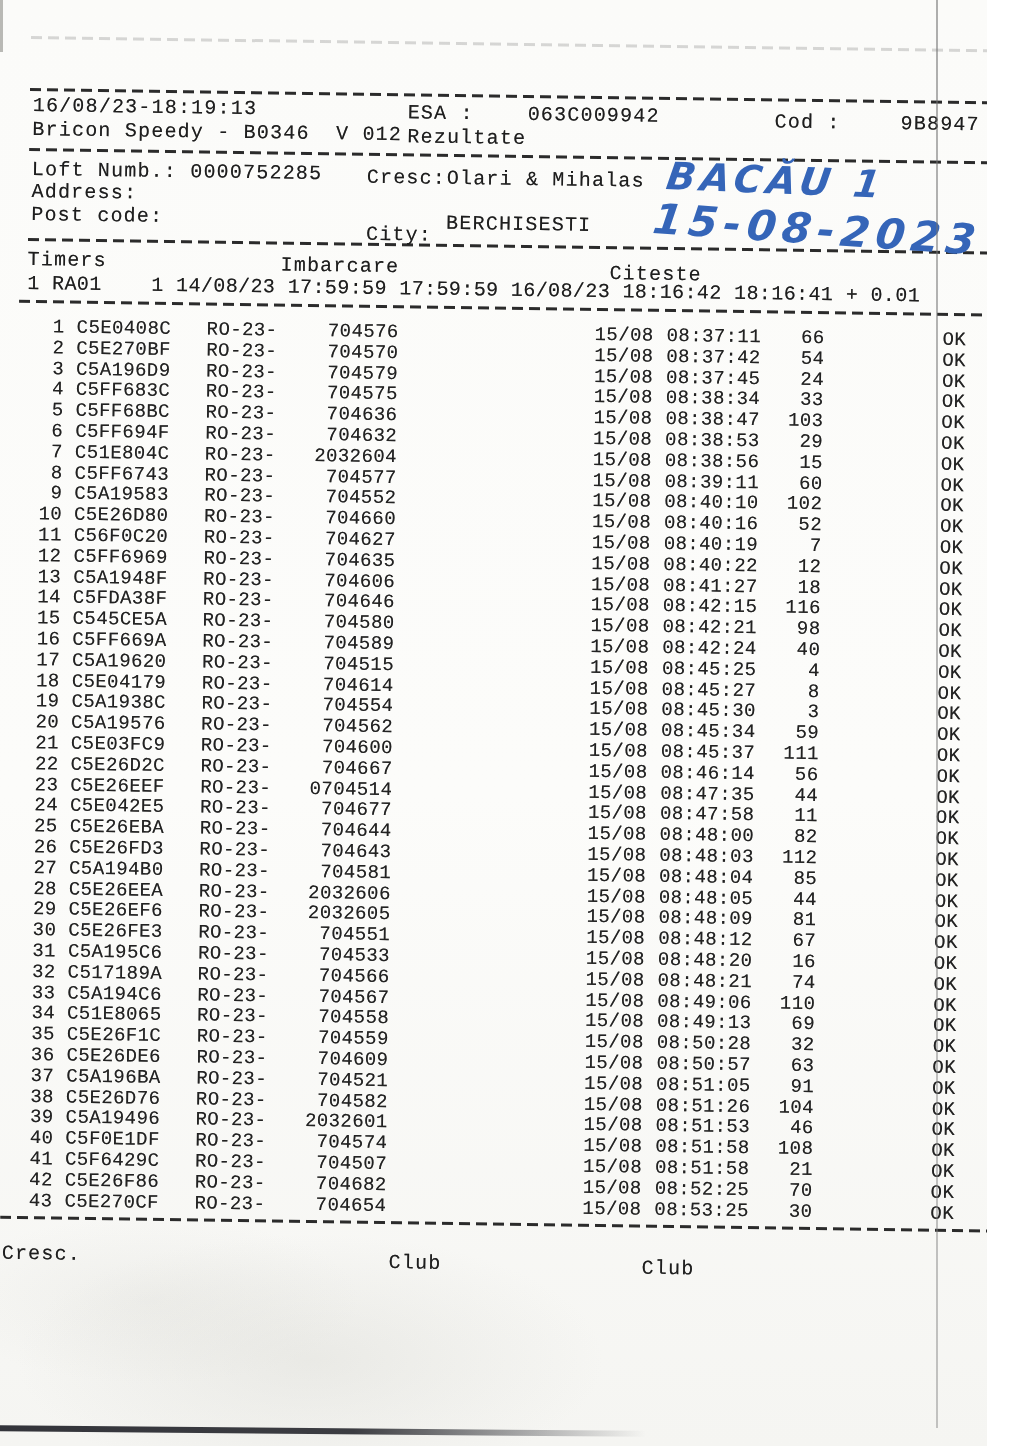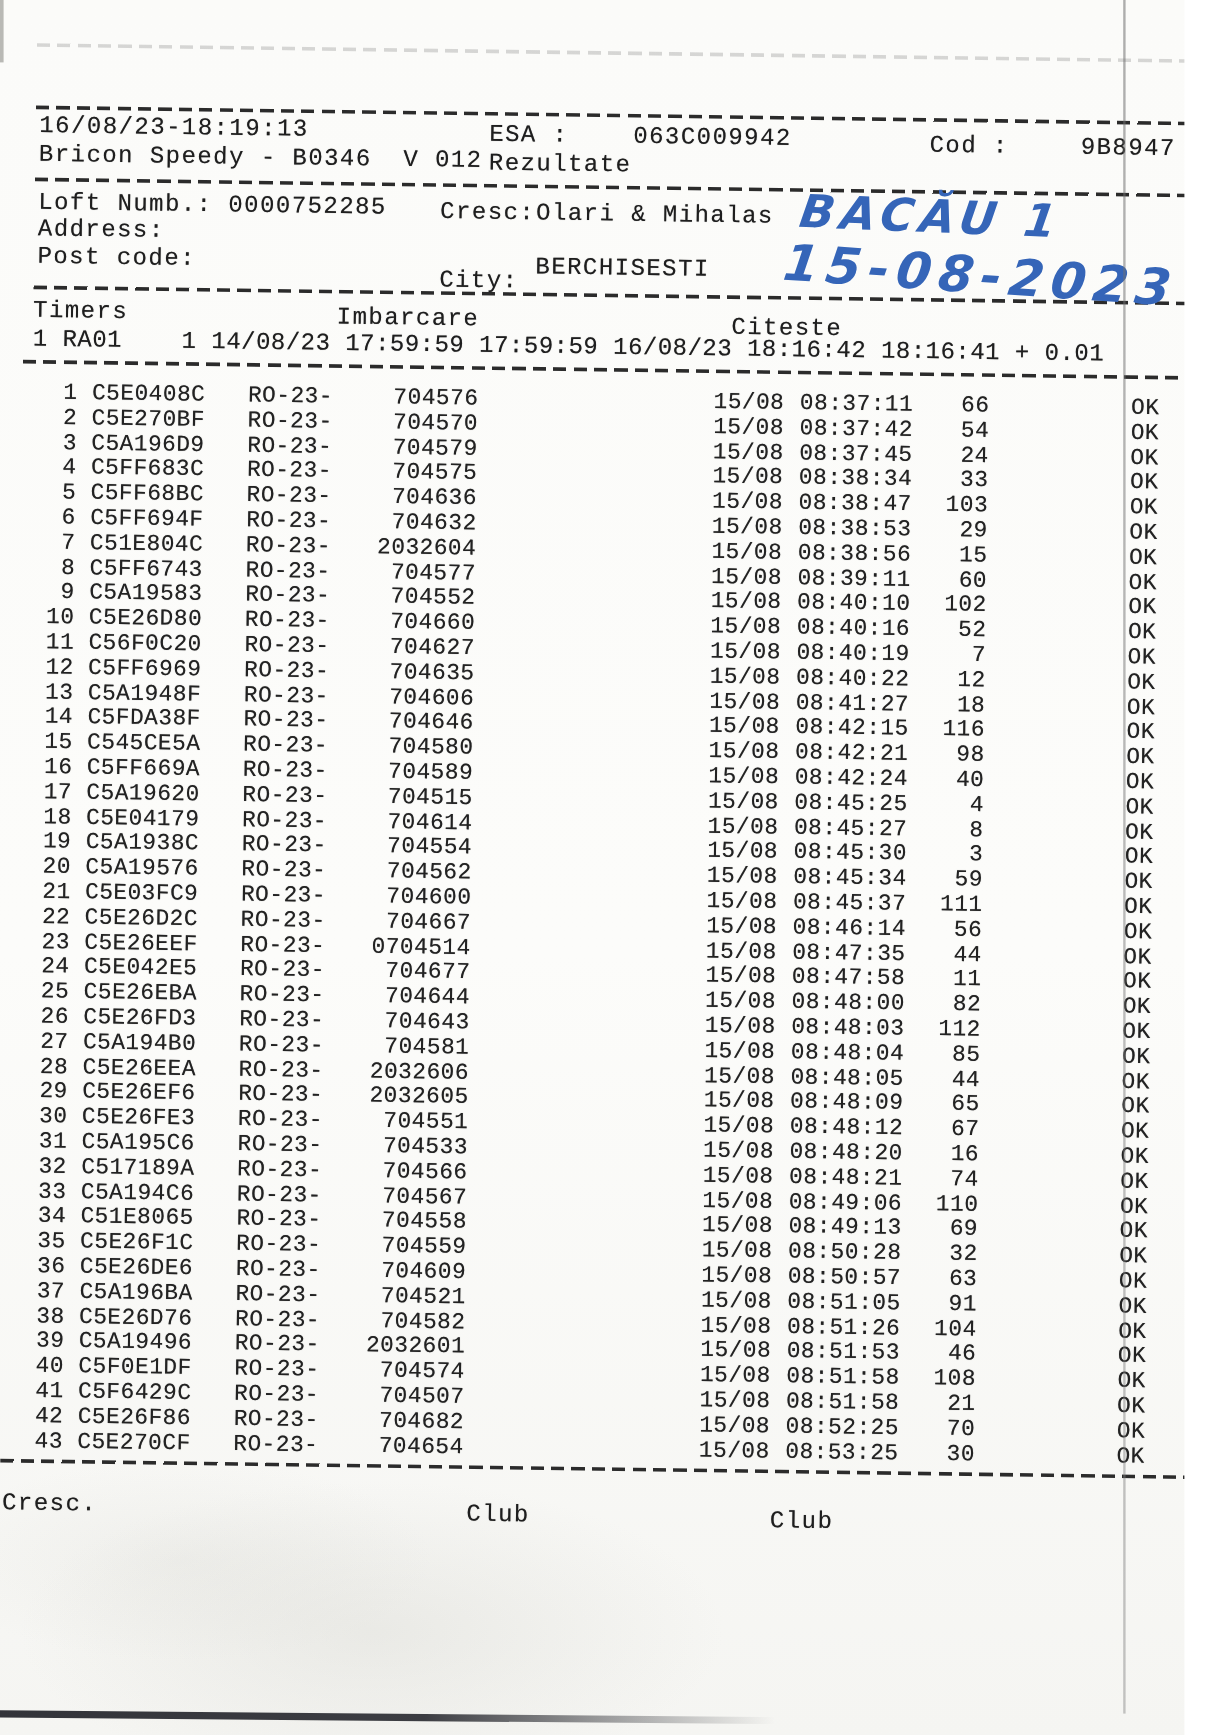--- a/index.html
+++ b/index.html
@@ -387,21 +387,21 @@
     <span class="c-ok">OK</span>
   </div>
 
   <div class="trow" style="top: 899.4px;">
     <span class="c-no">29</span>
     <span class="c-chip">C5E26EF6</span>
     <span class="c-pref">RO-23-</span>
     <span class="c-ring">2032605</span>
     <span class="c-date">15/08</span>
     <span class="c-time">08:48:09</span>
-    <span class="c-count">65</span>
+    <span class="c-count">81</span>
     <span class="c-ok">OK</span>
   </div>
 
   <div class="trow" style="top: 920.2px;">
     <span class="c-no">30</span>
     <span class="c-chip">C5E26FE3</span>
     <span class="c-pref">RO-23-</span>
     <span class="c-ring">704551</span>
     <span class="c-date">15/08</span>
     <span class="c-time">08:48:12</span>

